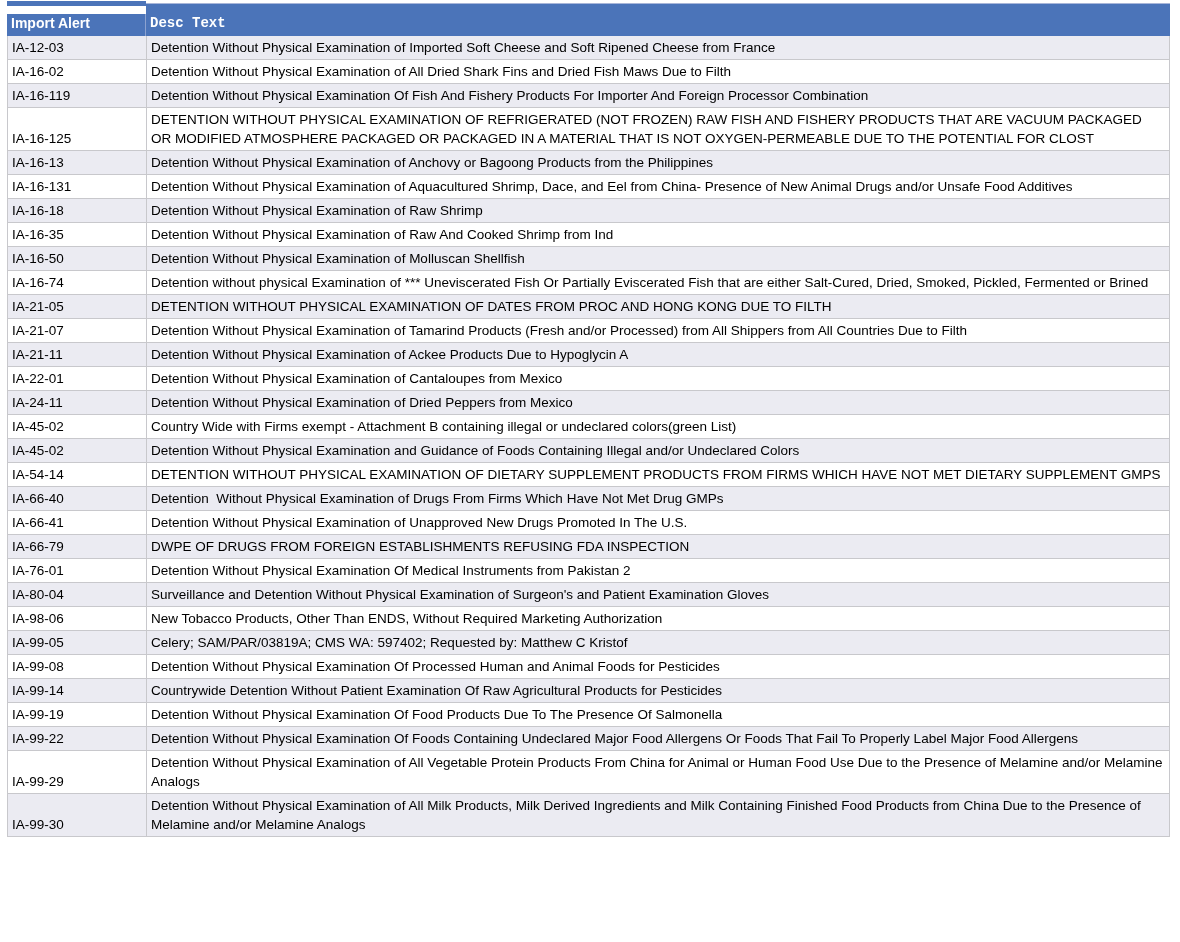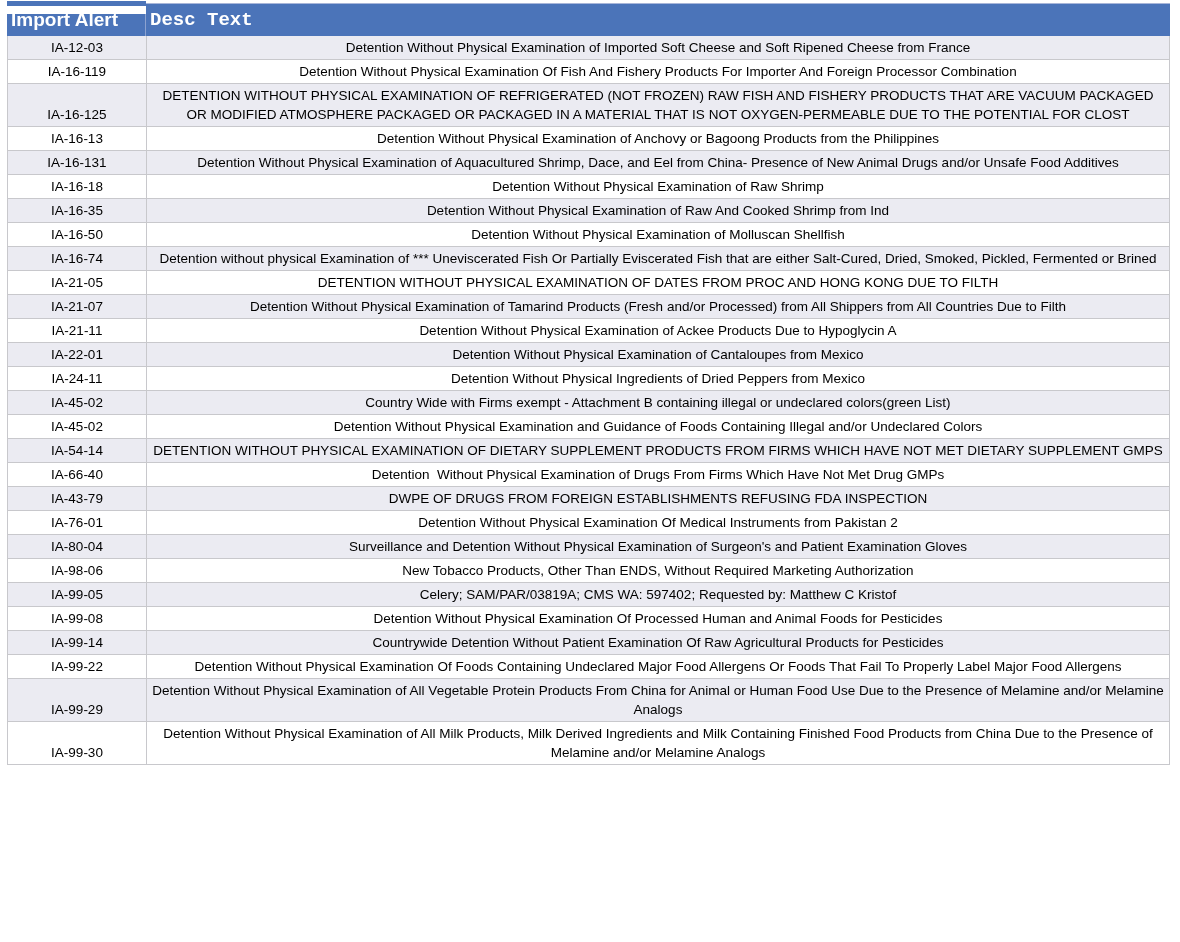--- a/index.html
+++ b/index.html
@@ -27,21 +27,21 @@
     position: relative;
     display: flex;
     align-items: flex-end;
     height: 33px;
     margin-top: 3px;
     background: var(--header-bg);
     border-top: 1px solid var(--header-top-line);
   }
   .header-cell {
     color: var(--header-text);
-    font-size: 19px;
+    font-size: 14px;
     font-weight: bold;
     padding: 0 4px 5px 4px;
     white-space: nowrap;
     overflow: hidden;
   }
   .header-cell.col-code {
     width: 139px;
     flex: 0 0 139px;
     border-right: 1px solid var(--header-divider);
     height: 100%;
@@ -62,21 +62,20 @@
     width: 139px; height: 8px;
     background: #FFFFFF;
   }
   
   table.data {
     border-collapse: collapse;
     table-layout: fixed;
     width: 100%;
     border-left: 1px solid var(--grid-line);
     border-right: 1px solid var(--grid-line);
-    text-align: center;
   }
   table.data td {
     font-size: 13.5px;
     line-height: 19px;
     color: var(--text-color);
     vertical-align: bottom;
     padding: 2px 4px;
     border-bottom: 1px solid var(--grid-line);
   }
   td.col-code {
@@ -104,20 +103,24 @@
     <div class="notch-gap"></div>
   </div>
 
   <table class="data">
     <tbody>
         <tr>
     <td class="col-code">IA-12-03</td>
     <td class="col-desc">Detention Without Physical Examination of Imported Soft Cheese and Soft Ripened Cheese from France</td>
   </tr>
         <tr>
+    <td class="col-code">IA-16-02</td>
+    <td class="col-desc">Detention Without Physical Examination of All Dried Shark Fins and Dried Fish Maws Due to Filth</td>
+  </tr>
+        <tr>
     <td class="col-code">IA-16-119</td>
     <td class="col-desc">Detention Without Physical Examination Of Fish And Fishery Products For Importer And Foreign Processor Combination</td>
   </tr>
         <tr>
     <td class="col-code">IA-16-125</td>
     <td class="col-desc">DETENTION WITHOUT PHYSICAL EXAMINATION OF REFRIGERATED (NOT FROZEN) RAW FISH AND FISHERY PRODUCTS THAT ARE VACUUM PACKAGED OR MODIFIED ATMOSPHERE PACKAGED OR PACKAGED IN A MATERIAL THAT IS NOT OXYGEN-PERMEABLE DUE TO THE POTENTIAL FOR CLOST</td>
   </tr>
         <tr>
     <td class="col-code">IA-16-13</td>
     <td class="col-desc">Detention Without Physical Examination of Anchovy or Bagoong Products from the Philippines</td>
@@ -153,40 +156,44 @@
         <tr>
     <td class="col-code">IA-21-11</td>
     <td class="col-desc">Detention Without Physical Examination of Ackee Products Due to Hypoglycin A</td>
   </tr>
         <tr>
     <td class="col-code">IA-22-01</td>
     <td class="col-desc">Detention Without Physical Examination of Cantaloupes from Mexico</td>
   </tr>
         <tr>
     <td class="col-code">IA-24-11</td>
-    <td class="col-desc">Detention Without Physical Ingredients of Dried Peppers from Mexico</td>
+    <td class="col-desc">Detention Without Physical Examination of Dried Peppers from Mexico</td>
   </tr>
         <tr>
     <td class="col-code">IA-45-02</td>
     <td class="col-desc">Country Wide with Firms exempt - Attachment B containing illegal or undeclared colors(green List)</td>
   </tr>
         <tr>
     <td class="col-code">IA-45-02</td>
     <td class="col-desc">Detention Without Physical Examination and Guidance of Foods Containing Illegal and/or Undeclared Colors</td>
   </tr>
         <tr>
     <td class="col-code">IA-54-14</td>
     <td class="col-desc">DETENTION WITHOUT PHYSICAL EXAMINATION OF DIETARY SUPPLEMENT PRODUCTS FROM FIRMS WHICH HAVE NOT MET DIETARY SUPPLEMENT GMPS</td>
   </tr>
         <tr>
     <td class="col-code">IA-66-40</td>
     <td class="col-desc">Detention  Without Physical Examination of Drugs From Firms Which Have Not Met Drug GMPs</td>
   </tr>
         <tr>
-    <td class="col-code">IA-43-79</td>
+    <td class="col-code">IA-66-41</td>
+    <td class="col-desc">Detention Without Physical Examination of Unapproved New Drugs Promoted In The U.S.</td>
+  </tr>
+        <tr>
+    <td class="col-code">IA-66-79</td>
     <td class="col-desc">DWPE OF DRUGS FROM FOREIGN ESTABLISHMENTS REFUSING FDA INSPECTION</td>
   </tr>
         <tr>
     <td class="col-code">IA-76-01</td>
     <td class="col-desc">Detention Without Physical Examination Of Medical Instruments from Pakistan 2</td>
   </tr>
         <tr>
     <td class="col-code">IA-80-04</td>
     <td class="col-desc">Surveillance and Detention Without Physical Examination of Surgeon's and Patient Examination Gloves</td>
   </tr>
@@ -200,20 +207,24 @@
   </tr>
         <tr>
     <td class="col-code">IA-99-08</td>
     <td class="col-desc">Detention Without Physical Examination Of Processed Human and Animal Foods for Pesticides</td>
   </tr>
         <tr>
     <td class="col-code">IA-99-14</td>
     <td class="col-desc">Countrywide Detention Without Patient Examination Of Raw Agricultural Products for Pesticides</td>
   </tr>
         <tr>
+    <td class="col-code">IA-99-19</td>
+    <td class="col-desc">Detention Without Physical Examination Of Food Products Due To The Presence Of Salmonella</td>
+  </tr>
+        <tr>
     <td class="col-code">IA-99-22</td>
     <td class="col-desc">Detention Without Physical Examination Of Foods Containing Undeclared Major Food Allergens Or Foods That Fail To Properly Label Major Food Allergens</td>
   </tr>
         <tr>
     <td class="col-code">IA-99-29</td>
     <td class="col-desc">Detention Without Physical Examination of All Vegetable Protein Products From China for Animal or Human Food Use Due to the Presence of Melamine and/or Melamine Analogs</td>
   </tr>
         <tr>
     <td class="col-code">IA-99-30</td>
     <td class="col-desc">Detention Without Physical Examination of All Milk Products, Milk Derived Ingredients and Milk Containing Finished Food Products from China Due to the Presence of Melamine and/or Melamine Analogs</td>

